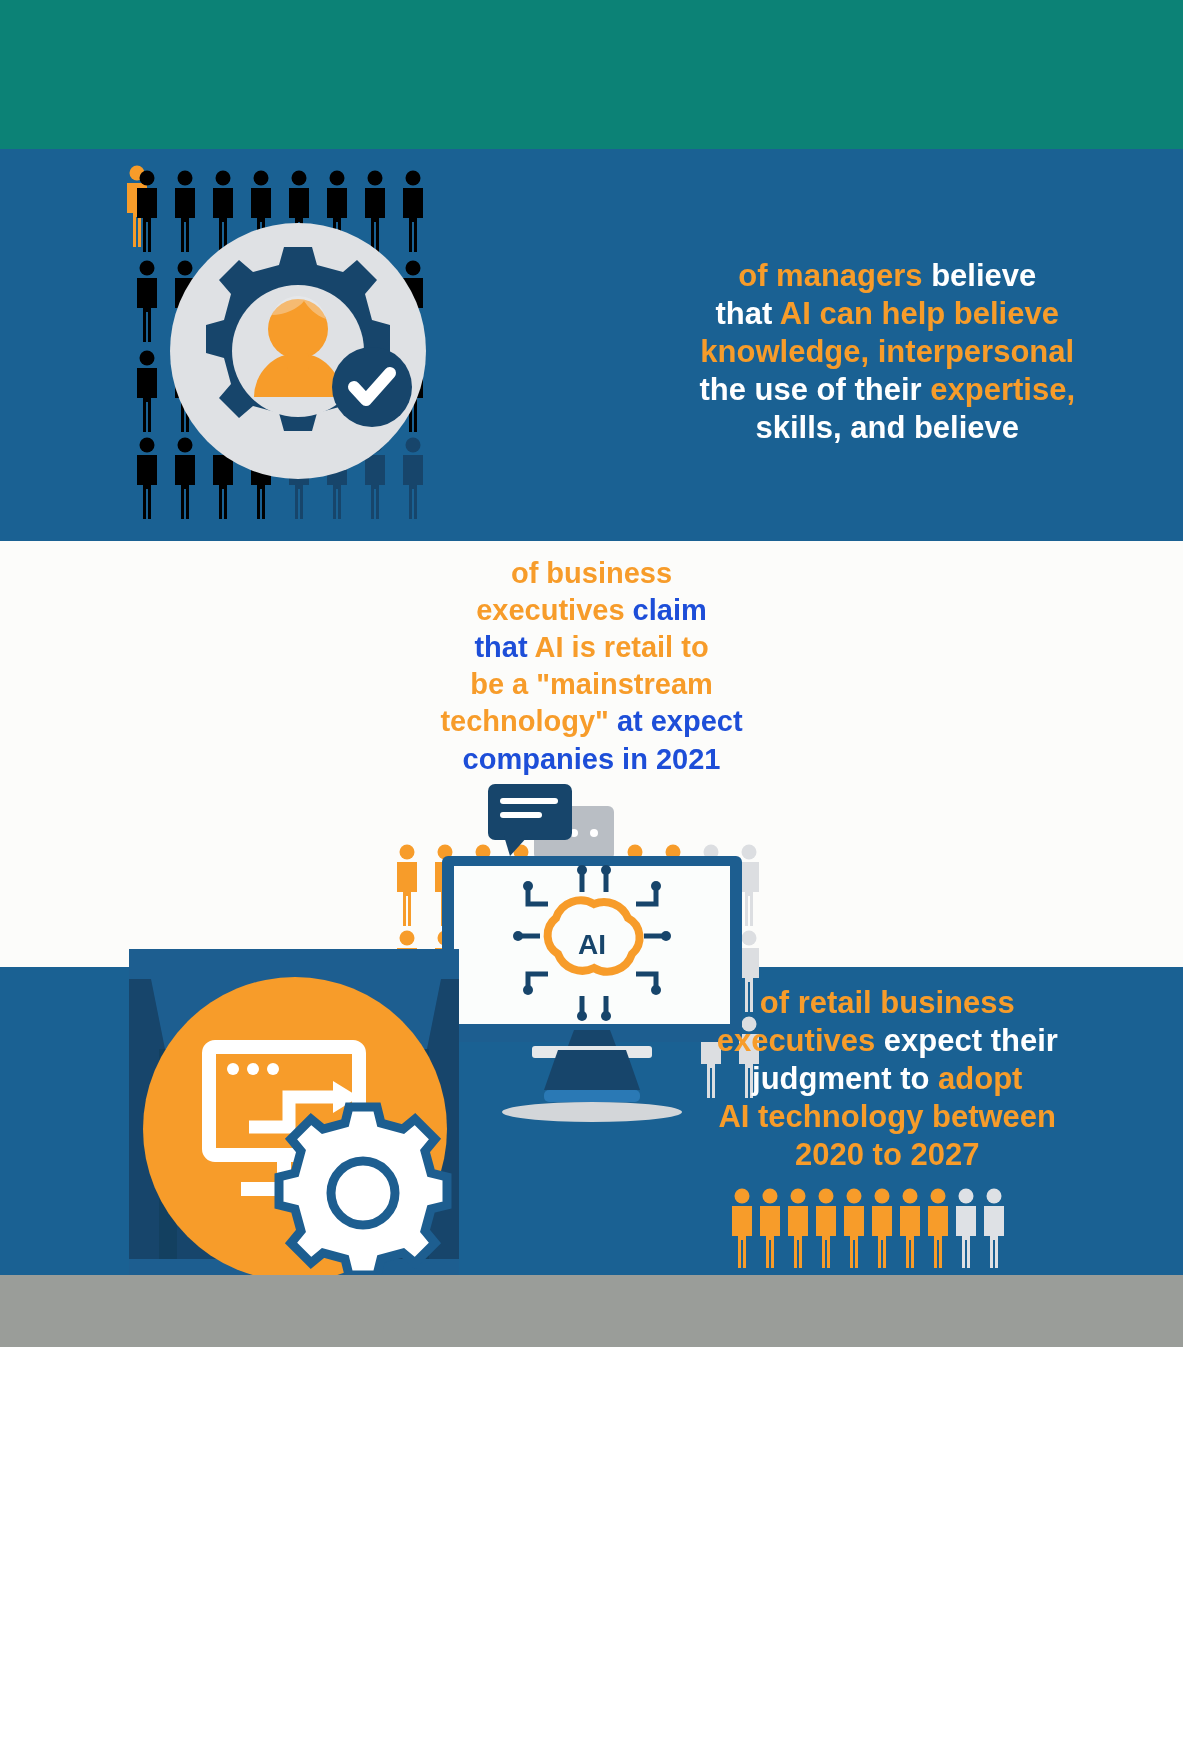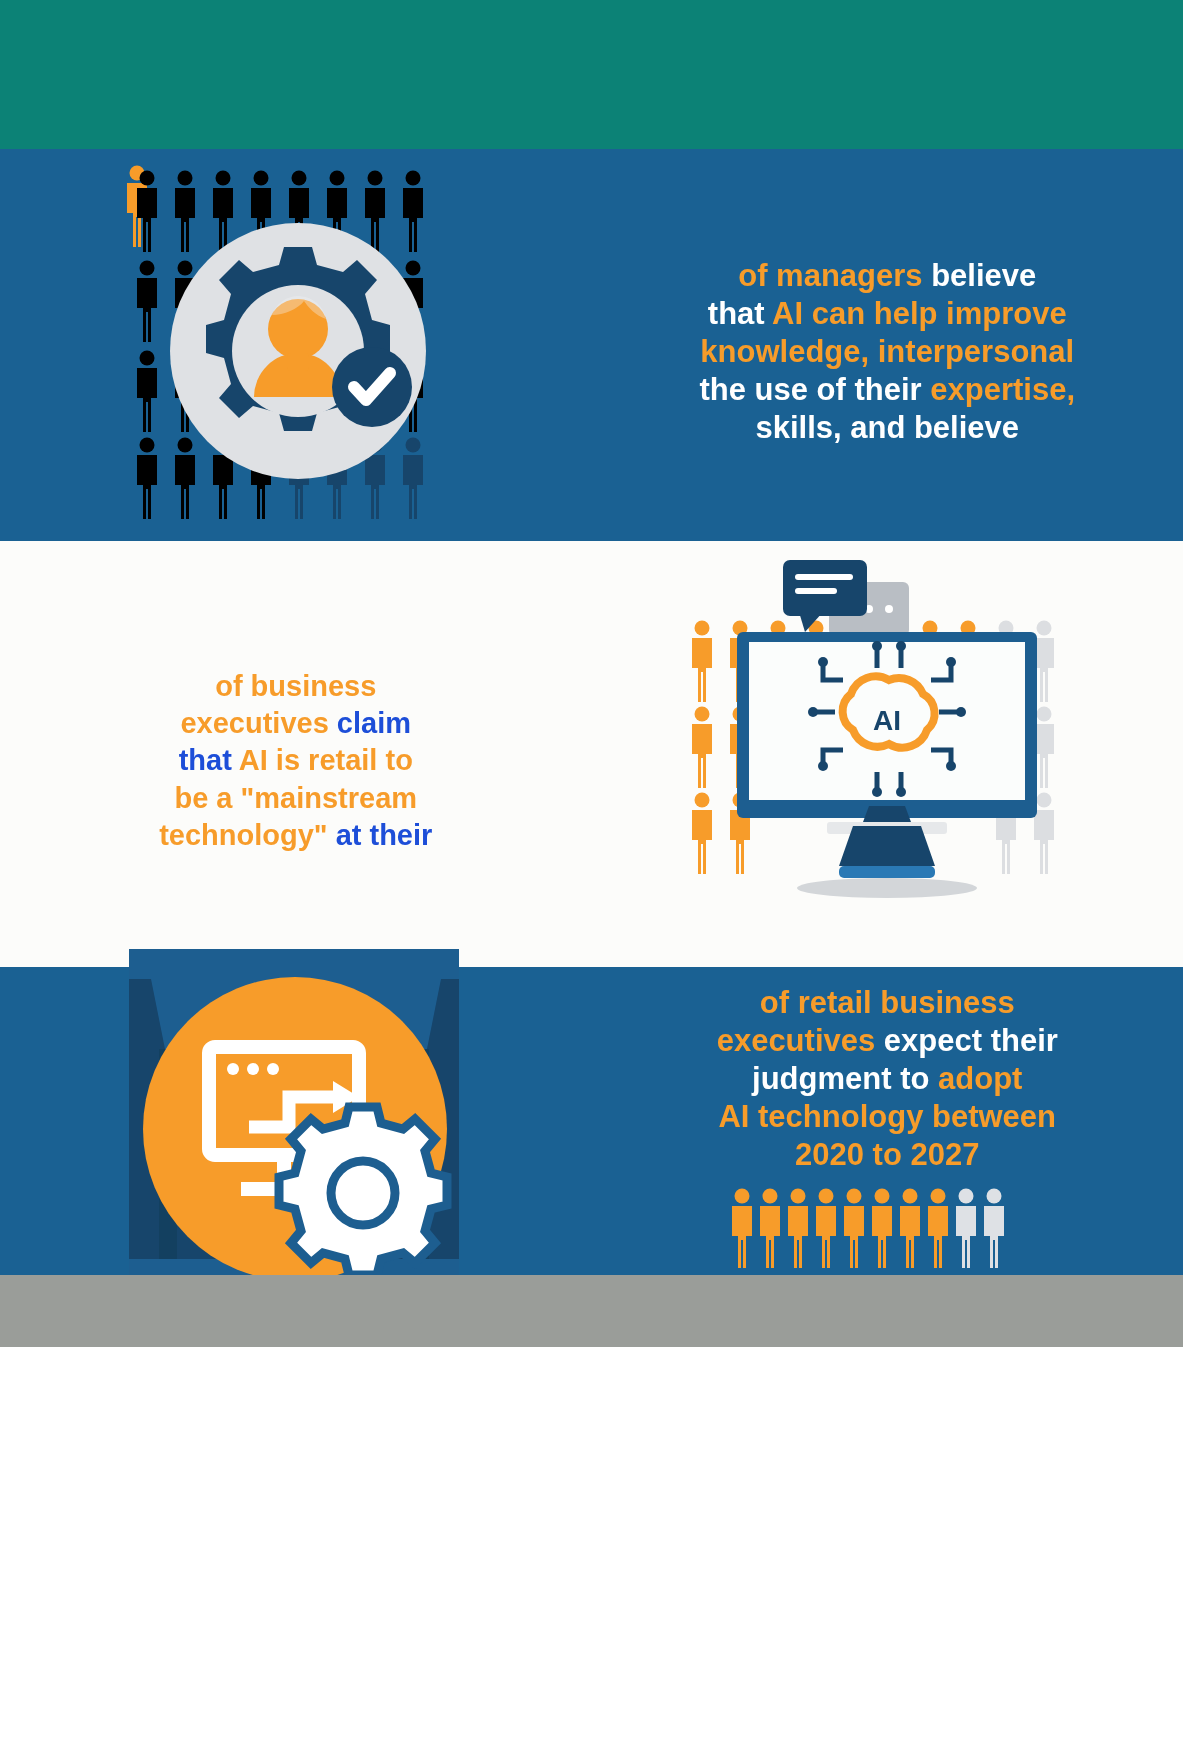--- a/index.html
+++ b/index.html
@@ -17,21 +17,21 @@
   }
   .header h1 {
     color: #ffffff; font-size: 74px; font-weight: bold;
     letter-spacing: -1px; transform: scaleX(0.78); transform-origin: center;
     white-space: nowrap;
   }
 
   
   .sec { display: flex; width: 100%; }
   .sec-blue  { background: #1a6193; }
-  .sec-white { background: #fcfcfa; }
+  .sec-white { background: #fcfcfa; flex-direction: column; }
 
   .sec1 { height: 392px; }
   .sec2 { height: 426px; }
   .sec3 { height: 308px; }
 
   .half { flex: 1; display: flex; align-items: center; justify-content: center; position: relative; }
 
   
   .stat { text-align: center; padding: 0 10px; width: 100%; }
   .big-num {
@@ -125,39 +125,40 @@
         <circle cx="74" cy="36" r="40" fill="#17456b"></circle>
         <path d="M56 36l12 13 24-27" stroke="#fff" stroke-width="12" fill="none" stroke-linecap="round" stroke-linejoin="round"></path>
       </g>
     </svg>
   </div>
   <div class="half">
     <div class="stat">
       <div class="big-num"></div>
       <div class="lines">
         <div class="line"><span class="o">of managers </span><span class="w">believe</span></div>
-        <div class="line"><span class="w">that </span><span class="o">AI can help improve</span></div>
+        <div class="line"><span class="w">that </span><span class="o">AI can help believe</span></div>
         <div class="line"><span class="o">knowledge, interpersonal</span></div>
         <div class="line"><span class="w">the use of their </span><span class="o">expertise,</span></div>
         <div class="line"><span class="w">skills, and believe</span></div>
       </div>
     </div>
   </div>
 </div>
 
 <div class="sec sec-white sec2">
   <div class="half">
     <div class="stat">
       <div class="big-num rounded"></div>
       <div class="lines">
         <div class="line"><span class="o">of business</span></div>
         <div class="line"><span class="o">executives </span><span class="d">claim</span></div>
         <div class="line"><span class="d">that </span><span class="o">AI is retail to</span></div>
         <div class="line"><span class="o">be a "mainstream</span></div>
-        <div class="line"><span class="o">technology" </span><span class="d">at their</span></div>
+        <div class="line"><span class="o">technology" </span><span class="d">at expect</span></div>
+        <div class="line"><span class="d">companies in 2021</span></div>
       </div>
     </div>
   </div>
   <div class="half">
     <svg width="420" height="400" viewBox="0 0 420 400">
       <g fill="#f79c2a">
         <use href="#pp" x="14" y="66"></use>
           <use href="#pp" x="52" y="66"></use>
           <use href="#pp" x="90" y="66"></use>
         <use href="#pp" x="14" y="152"></use>

